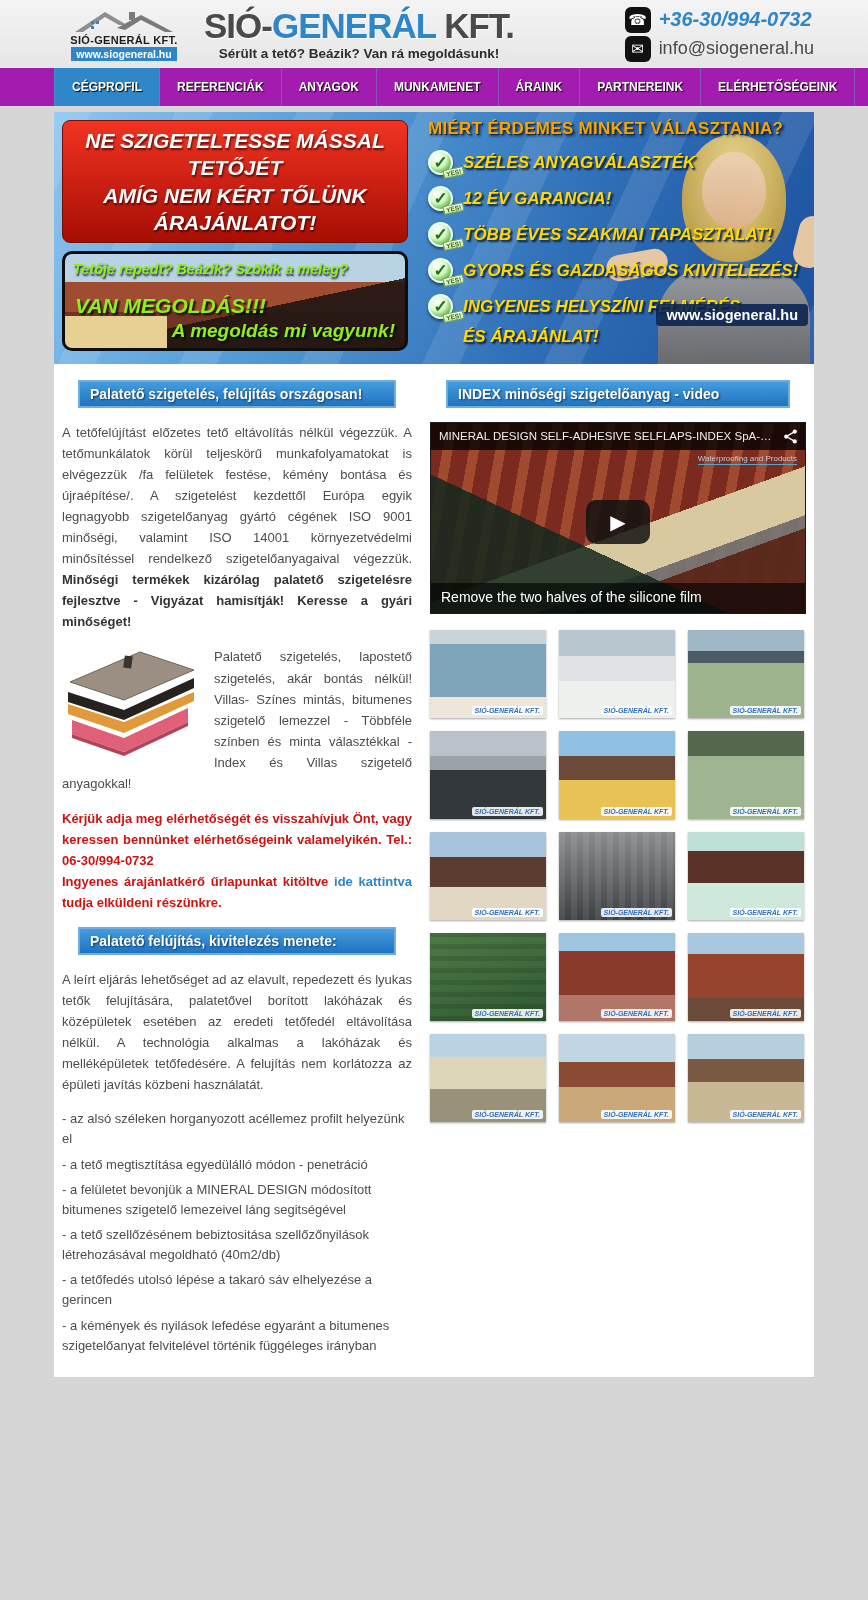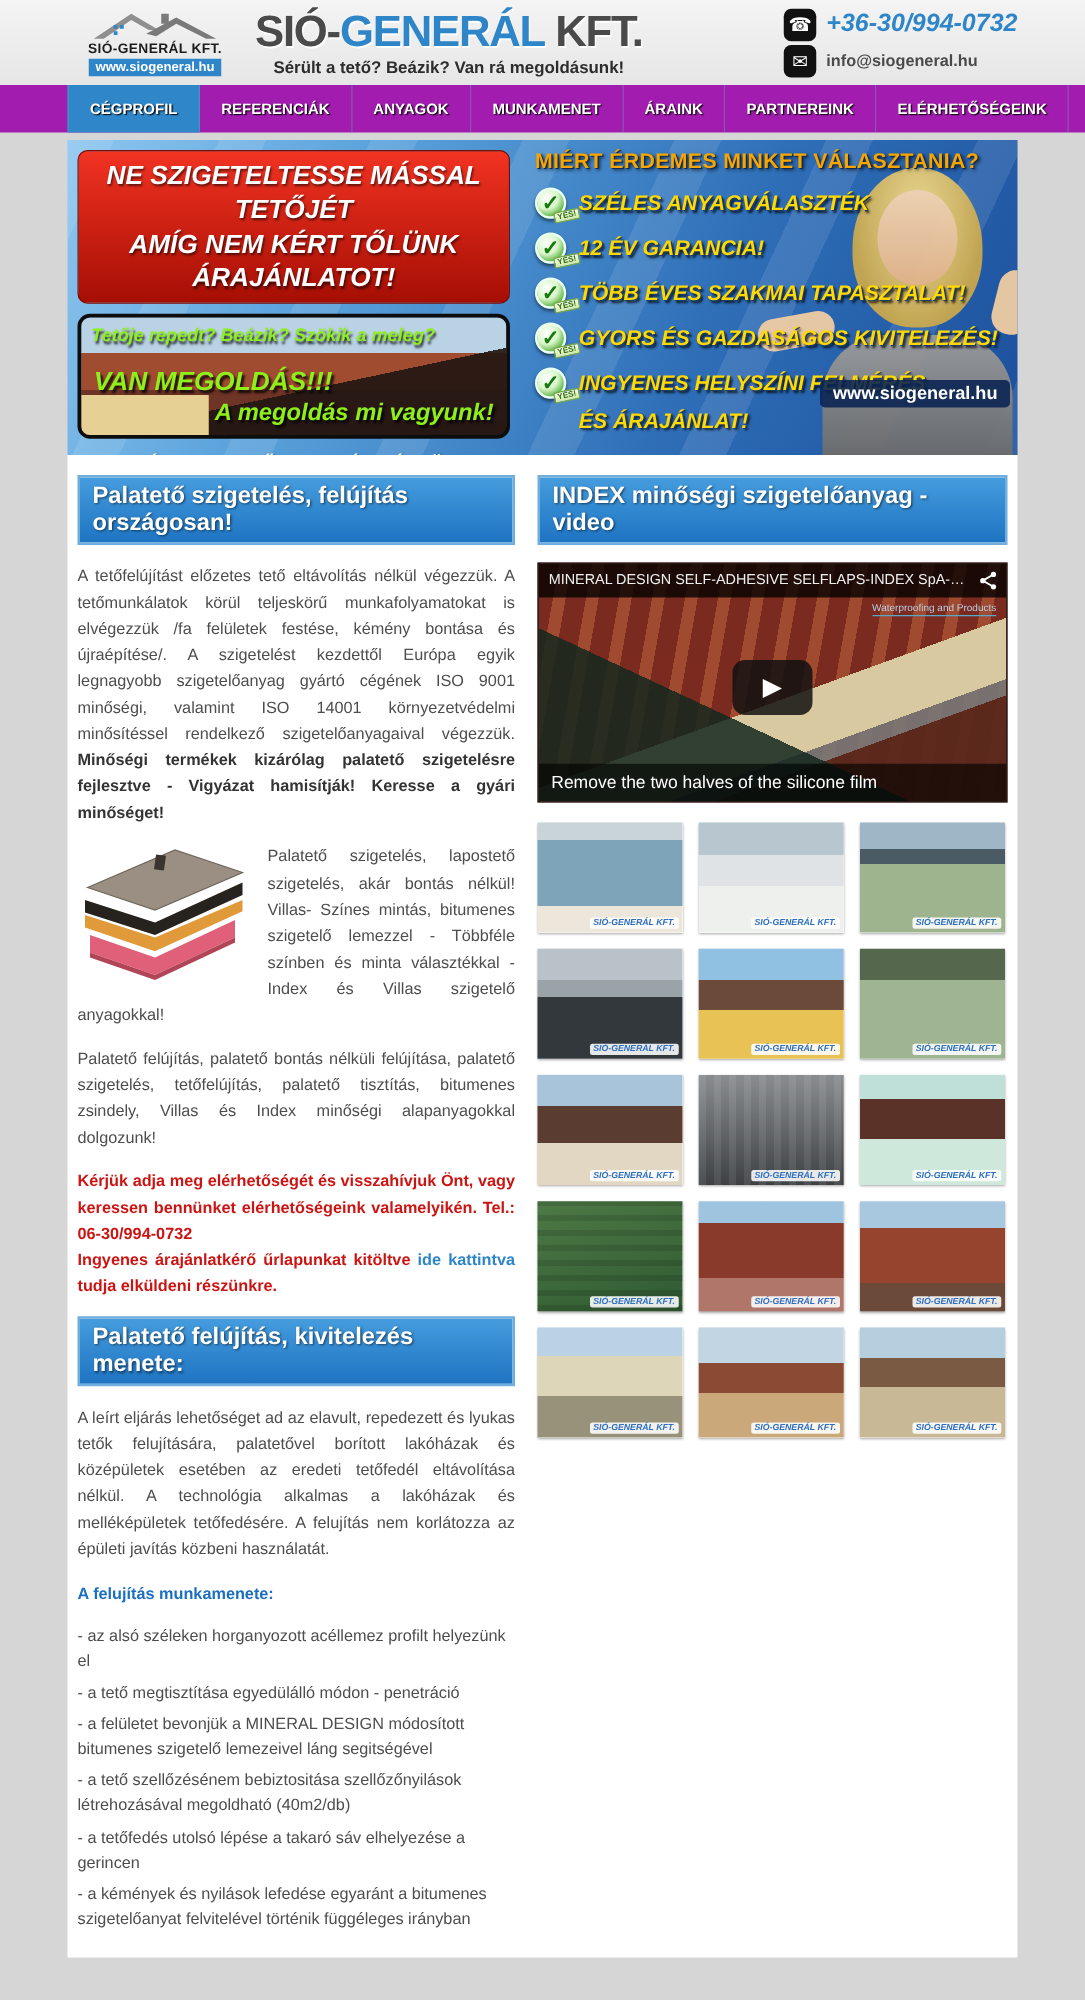--- a/index.html
+++ b/index.html
@@ -21,21 +21,21 @@
   .logo svg { display: block; margin: 0 auto; }
   .logo-name { font-size: 11px; font-weight: bold; color: #1c1c1c; letter-spacing: .3px; }
   .logo-url { background: #2e86c8; color: #fff; font-size: 10.5px; font-weight: bold; padding: 1px 5px; display: inline-block; margin-top: 1px; }
   .brand-title { font-size: 35px; font-weight: bold; color: #4a4a4a; letter-spacing: -1px; text-shadow: 1px 1px 0 #fff; line-height: 1; }
   .brand-title .accent { color: #2e86c8; }
   .brand-tagline { font-size: 13.5px; font-weight: bold; color: #2d2d2d; margin-top: 3px; text-align: center; }
   .contact-block { text-align: left; }
   .contact-row { display: flex; align-items: center; gap: 8px; margin: 3px 0; }
   .icon-chip { width: 26px; height: 26px; background: #111; border-radius: 6px; color: #fff; display: flex; align-items: center; justify-content: center; font-size: 15px; }
   .phone-text { color: #2e86c8; font-weight: bold; font-size: 20px; font-style: italic; }
-  .email-text { color: #4a4a4a; font-weight: bold; font-size: 13px; }
+  .email-text { color: #4a4a4a; font-weight: normal; font-size: 18px; }
 
   
   .main-nav { background: #a21caf; height: 38px; }
   .main-nav .inner { display: flex; height: 38px; }
   .nav-item {
     color: #fff; font-size: 12px; font-weight: bold; text-decoration: none;
     padding: 0 17px; line-height: 38px; text-shadow: 1px 1px 1px #000;
     border-right: 1px solid rgba(110,150,190,.45); cursor: pointer; white-space: nowrap;
   }
   .nav-item:first-child { border-left: 1px solid rgba(110,150,190,.45); }
@@ -87,22 +87,22 @@
   .w-hand-l { position: absolute; left: -40px; bottom: 86px; width: 62px; height: 26px; background: #f0cda4; border-radius: 14px; transform: rotate(-10deg); }
   .w-hand-r { position: absolute; right: -12px; bottom: 96px; width: 30px; height: 52px; background: #f0cda4; border-radius: 14px; transform: rotate(14deg); }
 
   
   .content { width: 760px; margin: 0 auto; background: #fff; padding: 12px 0 16px; }
   .cols { display: flex; gap: 18px; padding: 0 8px; }
   .col-left { width: 350px; }
   .col-right { width: 376px; }
   .bar {
     background: linear-gradient(#459cdd, #1e74c2); border: 2px solid #71aede;
-    color: #fff; font-size: 19px; font-weight: bold; padding: 4px 10px;
-    text-shadow: 1px 1px 2px rgba(0,0,0,.55); margin: 4px 0 14px;
+    color: #fff; font-size: 14px; font-weight: bold; padding: 4px 10px;
+    text-shadow: 1px 1px 2px rgba(0,0,0,.55); margin: 4px 16px 14px;
   }
   .col-left p { line-height: 1.62; text-align: justify; margin-bottom: 14px; }
   .roof-diagram { float: left; width: 140px; height: 112px; margin: 2px 12px 2px 0; }
   .bold-dark { font-weight: bold; color: #333; }
   .red-para { color: #cc1412; font-weight: bold; }
   .link-inline { color: #2e86c8; font-weight: bold; cursor: pointer; text-decoration: none; }
   .blue-sub { color: #1a6fc0; font-weight: bold; margin-bottom: 12px; }
   .steps p { margin-bottom: 5px; text-align: left; line-height: 1.55; }
 
   
@@ -264,28 +264,26 @@
           <polygon points="8,34 78,4 132,22 62,52" fill="#9a8f82"></polygon>
           <polygon points="8,34 78,4 132,22 62,52" fill="none" stroke="#6f675c" stroke-width="1"></polygon>
           <rect x="62" y="8" width="8" height="12" fill="#3a332e" transform="rotate(8 66 14)"></rect>
           <polygon points="6,44 62,62 132,30 132,40 62,72 6,54" fill="#26231f"></polygon>
           <polygon points="6,56 62,74 132,44 132,53 62,85 6,66" fill="#e09a3a"></polygon>
           <polygon points="10,72 62,90 126,60 126,74 62,104 10,86" fill="#e0607a"></polygon>
           <polygon points="10,86 62,104 126,74 126,78 62,108 10,90" fill="#b24458"></polygon>
         </svg>
         <p>Palatető szigetelés, lapostető szigetelés, akár bontás nélkül! Villas- Színes mintás, bitumenes szigetelő lemezzel - Többféle színben és minta választékkal - Index és Villas szigetelő anyagokkal!</p>
       </div>
-      <p>Palatető felújítás, palatető bontás nélküli felújítása, palatető szigetelés, tetőfelújítás, palatető tisztítás, bitumenes zsindely, Villas és Index minőségi alapanyagokkal dolgozunk!</p>
       <p class="red-para">
         <span>Kérjük adja meg elérhetőségét és visszahívjuk Önt, vagy keressen bennünket elérhetőségeink valamelyikén. Tel.: 06-30/994-0732</span><br>
         <span>Ingyenes árajánlatkérő űrlapunkat kitöltve </span><a class="link-inline">ide kattintva</a><span> tudja elküldeni részünkre.</span>
       </p>
       <h2 class="bar">Palatető felújítás, kivitelezés menete:</h2>
       <p>A leírt eljárás lehetőséget ad az elavult, repedezett és lyukas tetők felujítására, palatetővel borított lakóházak és középületek esetében az eredeti tetőfedél eltávolítása nélkül. A technológia alkalmas a lakóházak és melléképületek tetőfedésére. A felujítás nem korlátozza az épületi javítás közbeni használatát.</p>
-      <p class="blue-sub">A felujítás munkamenete:</p>
       <div class="steps">
         <p>- az alsó széleken horganyozott acéllemez profilt helyezünk el</p>
         <p>- a tető megtisztítása egyedülálló módon - penetráció</p>
         <p>- a felületet bevonjük a MINERAL DESIGN módosított bitumenes szigetelő lemezeivel láng segitségével</p>
         <p>- a tető szellőzésénem bebiztositása szellőzőnyilások létrehozásával megoldható (40m2/db)</p>
         <p>- a tetőfedés utolsó lépése a takaró sáv elhelyezése a gerincen</p>
         <p>- a kémények és nyilások lefedése egyaránt a bitumenes szigetelőanyat felvitelével történik függéleges irányban</p>
       </div>
     </div>
 

